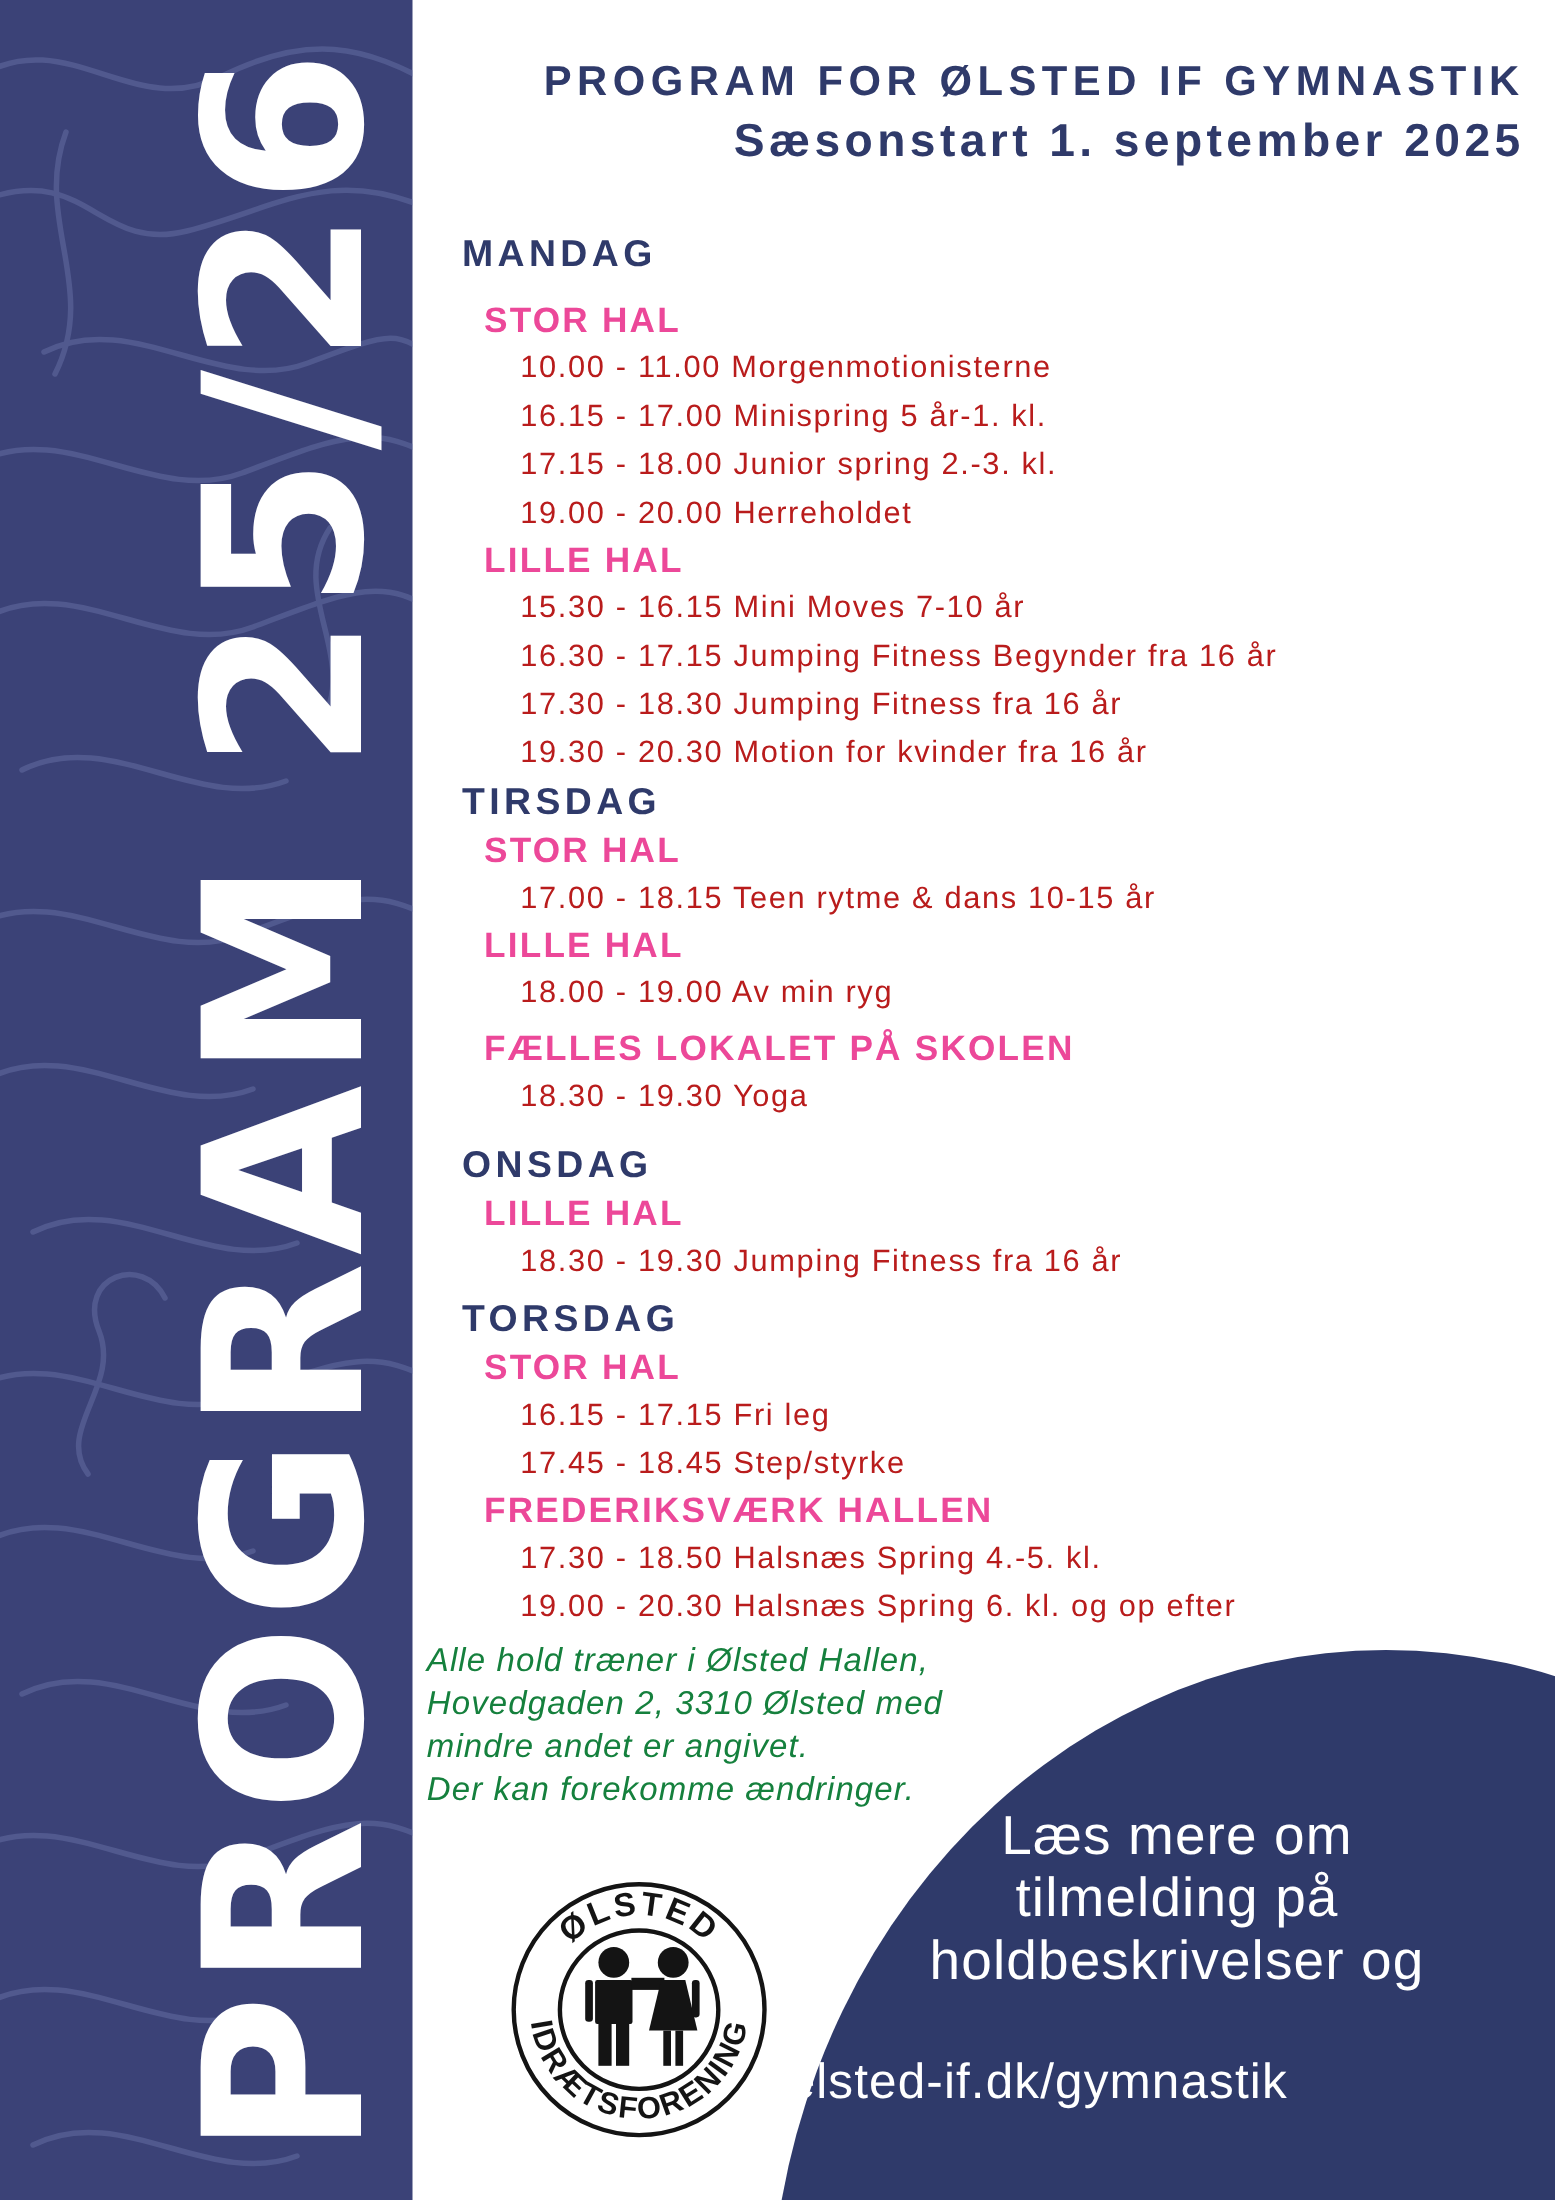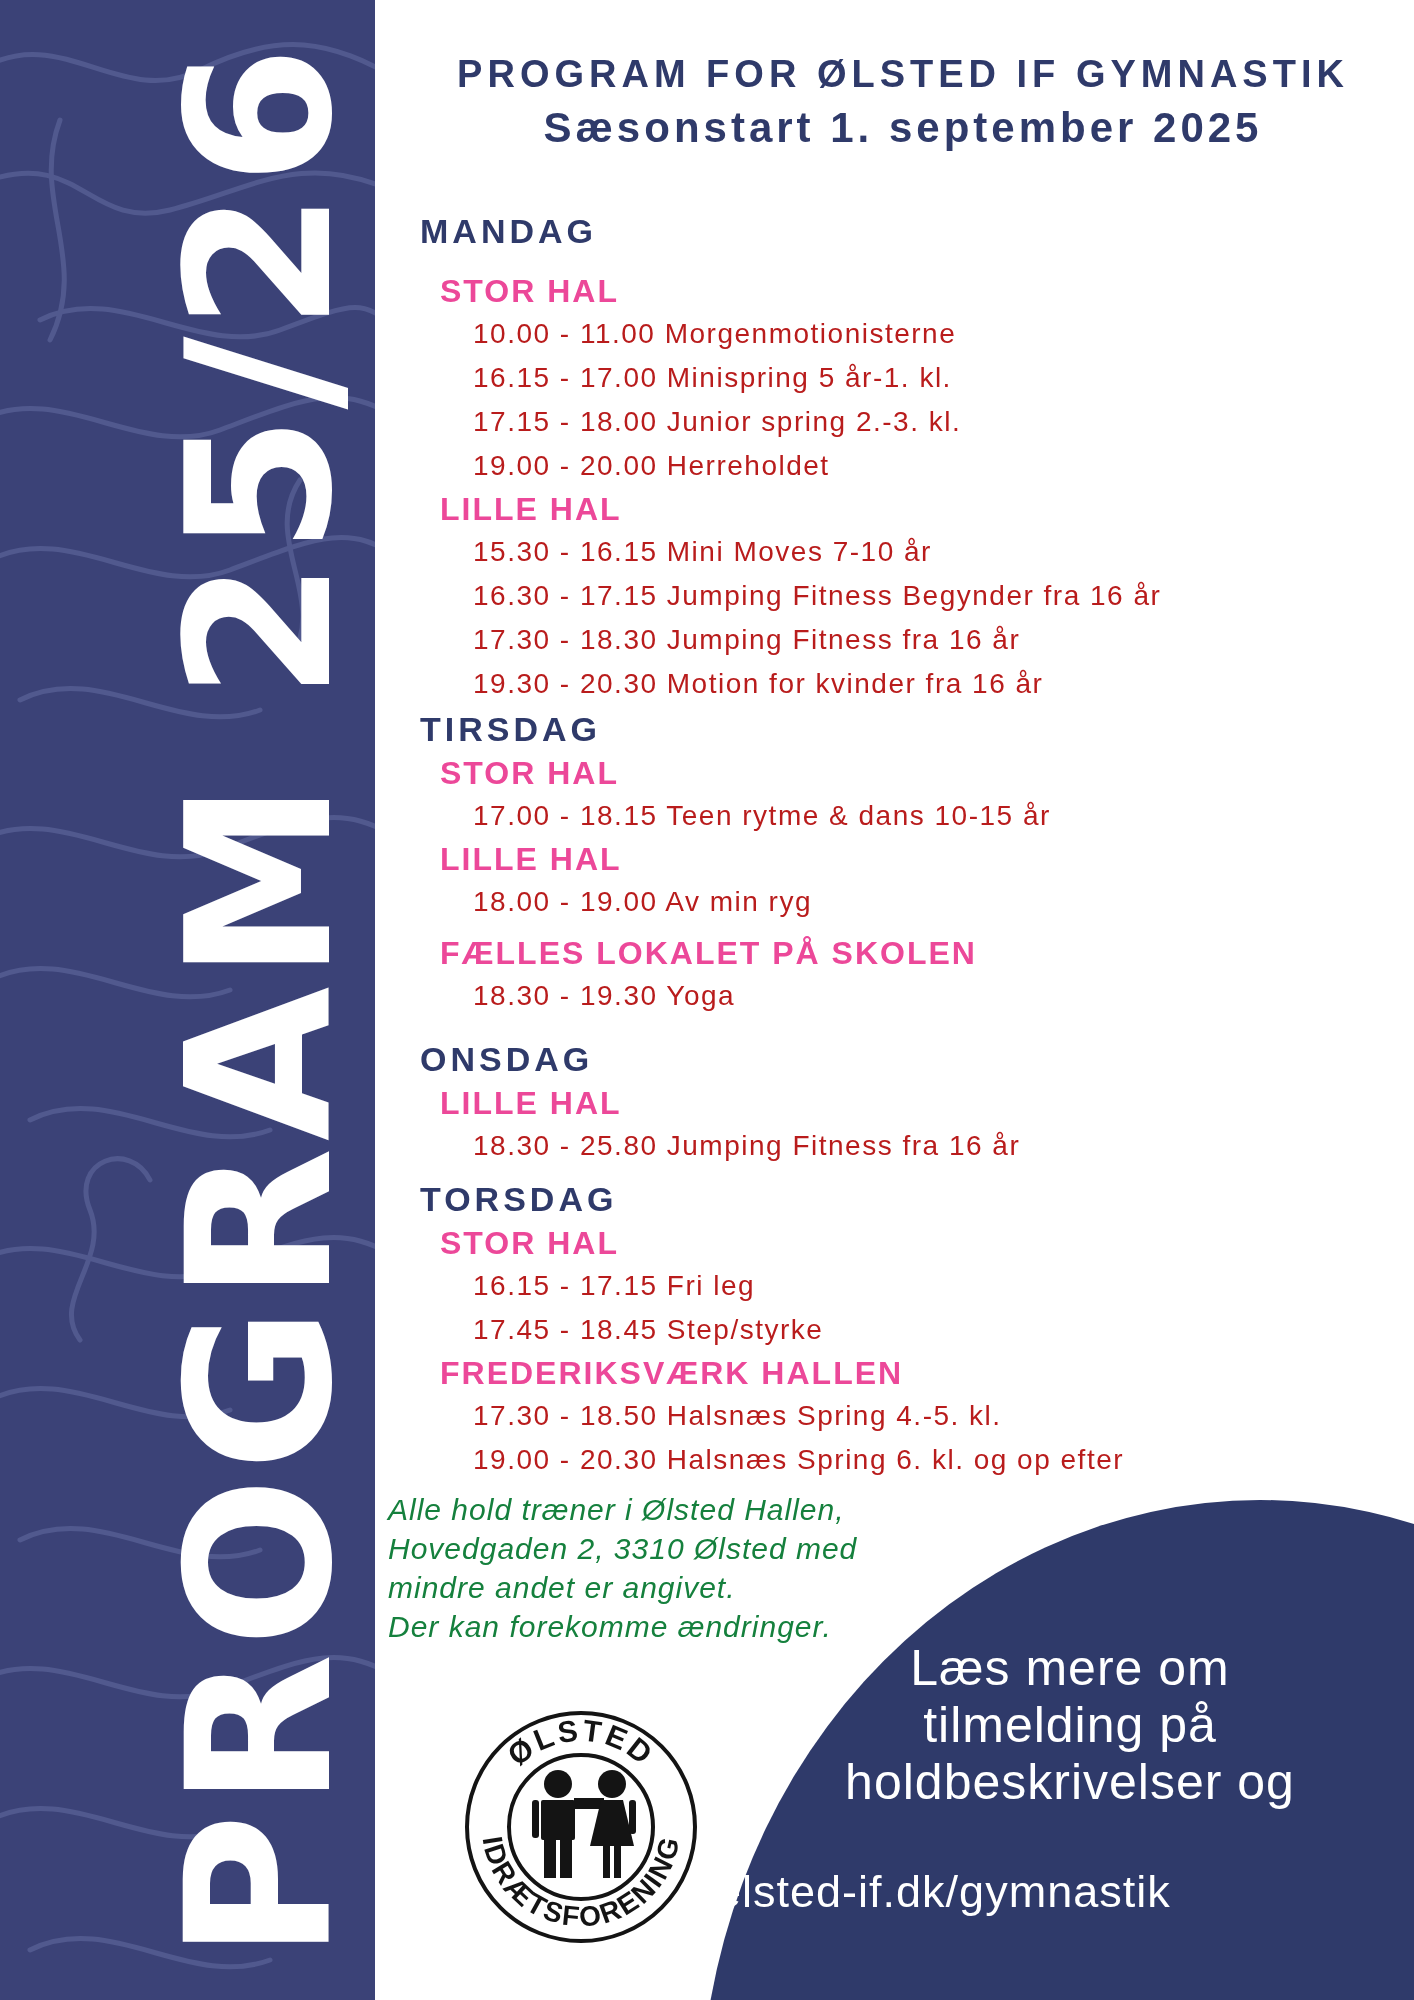--- a/index.html
+++ b/index.html
@@ -14,21 +14,21 @@
   .jumbo{
     position:absolute;top:0;left:0;width:2000px;height:375px;
     transform:rotate(-90deg) translateX(-2000px);transform-origin:top left;
     text-align:center;line-height:375px;white-space:nowrap;
     font-family:"DejaVu Sans",sans-serif;font-weight:bold;font-size:200px;
     letter-spacing:6px;color:#ffffff;
   }
   .jumbo span{position:relative;top:72px;}
   
   .content{position:absolute;left:375px;top:0;width:1039px;padding-left:45px;box-sizing:border-box;}
-  .title-block{margin-top:48px;text-align:center;color:#2F3A6A;padding-right:28px;}
+  .title-block{margin-top:48px;text-align:right;color:#2F3A6A;padding-right:28px;}
   .title-line1{font-size:38px;line-height:52px;font-weight:bold;letter-spacing:5px;}
   .title-line2{font-size:42px;line-height:56px;font-weight:bold;letter-spacing:4px;}
   .day-heading{font-size:34px;line-height:46px;font-weight:bold;letter-spacing:4px;color:#2F3A6A;}
   .venue-heading{font-size:32px;line-height:42px;font-weight:bold;letter-spacing:2px;color:#ec4899;margin-left:20px;}
   .session{font-size:28px;line-height:44px;letter-spacing:1.5px;color:#b91c1c;margin-left:53px;white-space:nowrap;}
   .note{margin-top:8px;margin-left:-32px;font-size:30px;line-height:39px;letter-spacing:1px;color:#15803d;font-style:italic;}
   
   .cta-ellipse{position:absolute;left:700px;top:1500px;width:1120px;height:1240px;background:#2F3A6A;border-radius:50%;}
   .cta-lines{position:absolute;left:770px;top:1640px;width:600px;text-align:center;color:#ffffff;
              font-size:50px;line-height:57px;letter-spacing:1px;}
@@ -97,21 +97,21 @@
       <div class="session">17.00 - 18.15 Teen rytme &amp; dans 10-15 år</div>
       <div class="venue-heading">LILLE HAL</div>
       <div class="session">18.00 - 19.00 Av min ryg</div>
       <div class="venue-heading" style="margin-top:8px">FÆLLES LOKALET PÅ SKOLEN</div>
       <div class="session">18.30 - 19.30 Yoga</div>
     </div>
 
     <div>
       <div class="day-heading" style="margin-top:18px">ONSDAG</div>
       <div class="venue-heading">LILLE HAL</div>
-      <div class="session">18.30 - 25.80 Jumping Fitness fra 16 år</div>
+      <div class="session">18.30 - 19.30 Jumping Fitness fra 16 år</div>
     </div>
 
     <div>
       <div class="day-heading" style="margin-top:8px">TORSDAG</div>
       <div class="venue-heading">STOR HAL</div>
       <div class="session">16.15 - 17.15 Fri leg</div>
       <div class="session">17.45 - 18.45 Step/styrke</div>
       <div class="venue-heading">FREDERIKSVÆRK HALLEN</div>
       <div class="session">17.30 - 18.50 Halsnæs Spring 4.-5. kl.</div>
       <div class="session">19.00 - 20.30 Halsnæs Spring 6. kl. og op efter</div>

